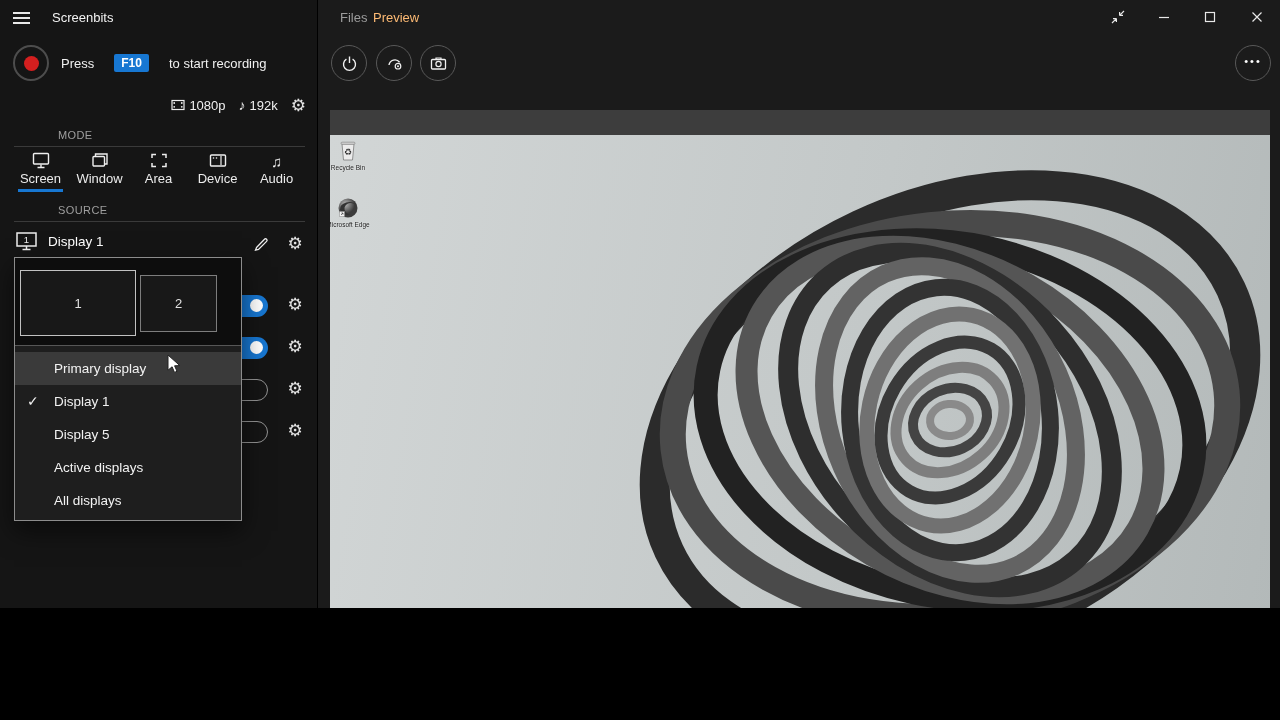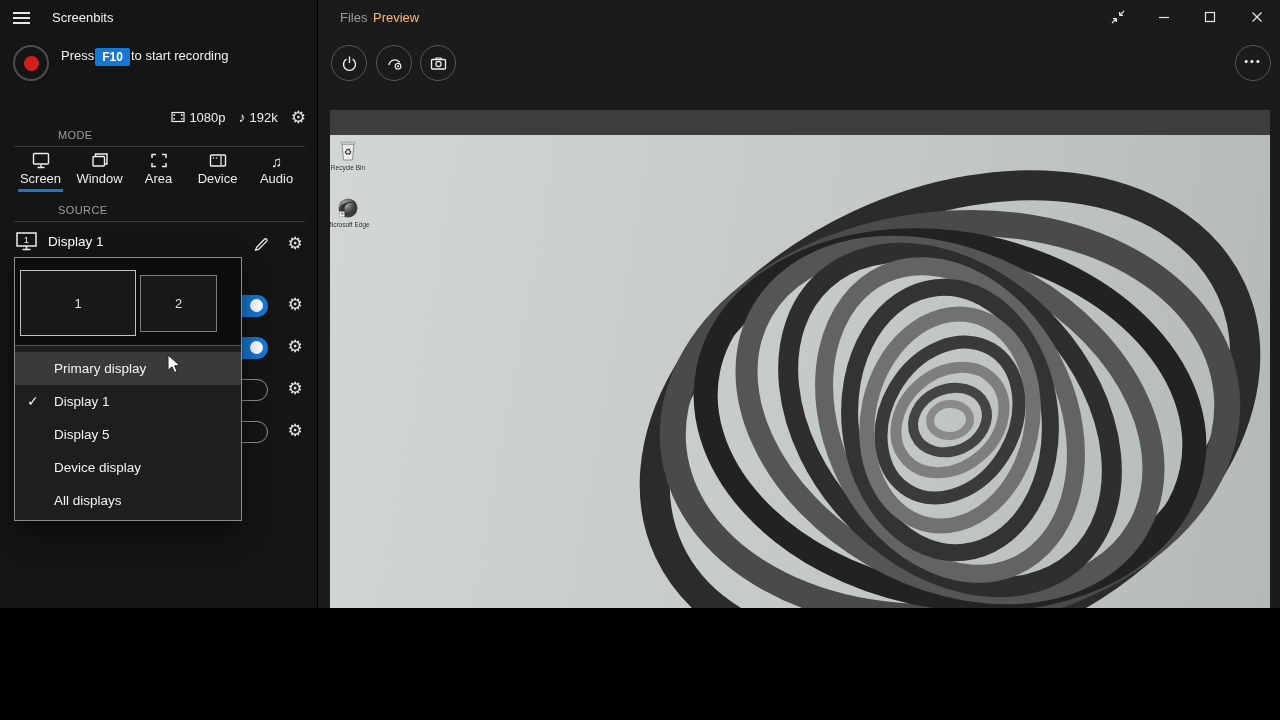--- a/index.html
+++ b/index.html
@@ -9,24 +9,24 @@
          --accent:#1777d2; --red:#d41f1f; }
 
   
   .sidebar { position:absolute; left:0; top:0; width:318px; height:720px; background:#151515; border-right:1px solid #000; }
   .hamburger { position:absolute; left:13px; top:9px; width:24px; height:20px; cursor:pointer; }
   .hamburger span { display:block; width:17px; height:2px; background:#e8e8e8; margin:3px 0; }
   .app-title { position:absolute; left:52px; top:10px; font-size:13px; color:#f2f2f2; }
 
   .rec-btn { position:absolute; left:13px; top:45px; width:36px; height:36px; border:2px solid #4d4d4d; border-radius:50%; display:flex; align-items:center; justify-content:center; cursor:pointer; }
   .rec-dot { width:15px; height:15px; border-radius:50%; background:var(--red); }
-  .rec-text { position:absolute; left:61px; top:48px; height:30px; display:flex; align-items:flex-start; gap:1px; font-size:13px; color:#f0f0f0; }
+  .rec-text { position:absolute; left:61px; top:48px; height:30px; display:flex; align-items:center; gap:20px; font-size:13px; color:#f0f0f0; }
   .hotkey { background:var(--accent); color:#fff; font-size:12px; font-weight:bold; padding:2px 7px; border-radius:2px; }
 
-  .quality-row { position:absolute; left:140px; top:105px; width:166px; height:24px; display:flex; justify-content:flex-end; align-items:center; gap:13px; font-size:13px; color:#f0f0f0; }
+  .quality-row { position:absolute; left:140px; top:93px; width:166px; height:24px; display:flex; justify-content:flex-end; align-items:center; gap:13px; font-size:13px; color:#f0f0f0; }
   .q-item { display:flex; align-items:center; gap:4px; }
   .gear { font-size:17px; line-height:1; color:#e3e3e3; cursor:pointer; }
 
   .section-label { position:absolute; left:14px; font-size:11px; letter-spacing:.4px; color:#9f9f9f;margin-left:44px; }
   .divider { position:absolute; left:14px; width:291px; height:1px; background:#3a3a3a; }
 
   .mode-tabs { position:absolute; left:11px; top:150px; width:296px; display:flex; }
   .mode-tab { position:relative; width:59px; height:42px; text-align:center; cursor:pointer; color:#ececec; }
   .mode-tab .m-icon { height:19px; padding-top:2px; }
   .mode-tab .m-label { font-size:13px; margin-top:2px; }
@@ -217,21 +217,21 @@
             <span>1</span>
           </div>
         <div class="dd-thumb dim" style="left:125px;top:17px;width:77px;height:57px;">
             <span>2</span>
           </div>
       </div>
       <div class="dd-list">
         <div class="dd-item hovered"><span>Primary display</span></div>
         <div class="dd-item"><span class="chk">✓</span><span>Display 1</span></div>
         <div class="dd-item"><span>Display 5</span></div>
-        <div class="dd-item"><span>Device display</span></div>
+        <div class="dd-item"><span>Active displays</span></div>
         <div class="dd-item"><span>All displays</span></div>
       </div>
       <svg class="cursor-arrow" width="15" height="21" viewBox="0 0 15 21">
           <path d="M1 1 L1 16.2 L5.1 12.8 L7.5 18.4 L10 17.3 L7.6 11.8 L12.8 11.6 Z" fill="#fff" stroke="#222" stroke-width="1"></path>
         </svg>
     </div>
 
     <div class="sidebar-scroll"></div>
   </div>
 

